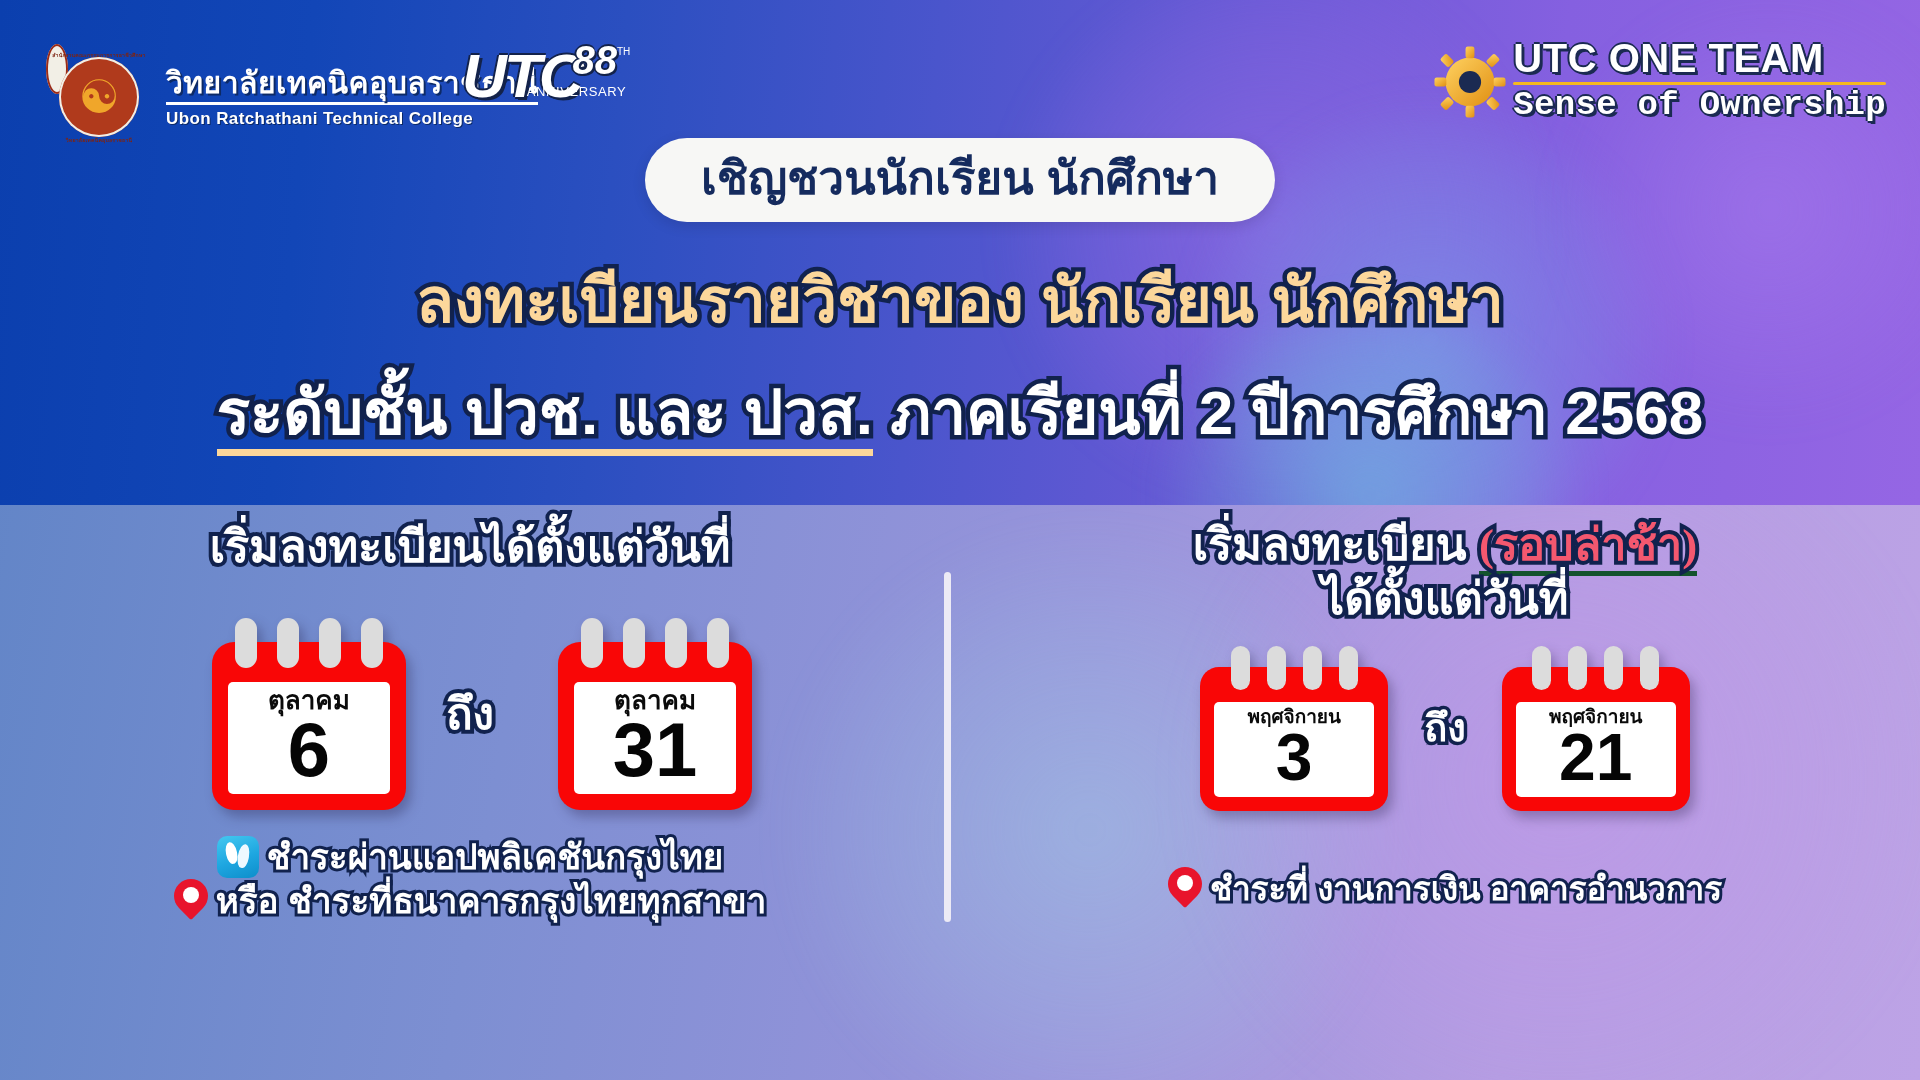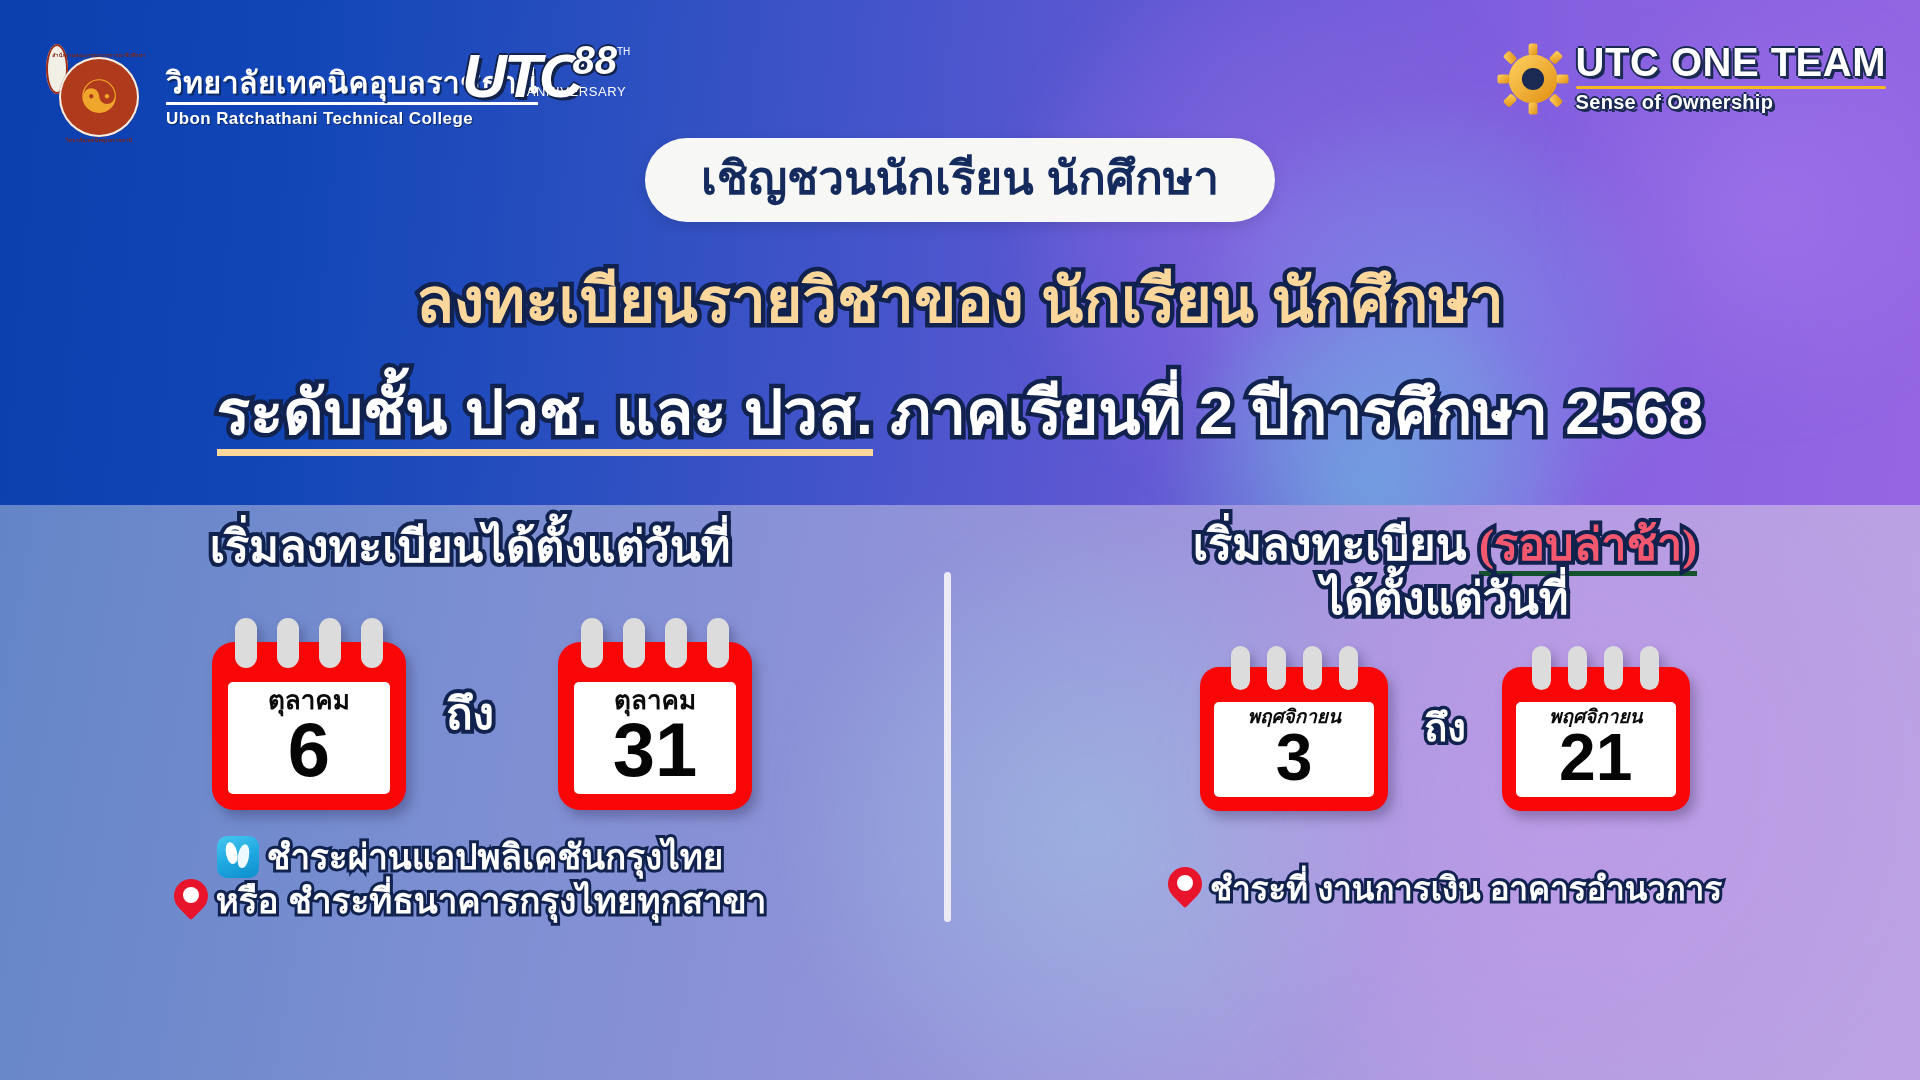--- a/index.html
+++ b/index.html
@@ -117,22 +117,23 @@
   
   .oneteam{ position:absolute; right:34px; top:38px; display:flex; align-items:center; gap:6px; }
   .gear-wrap{ width:74px; height:74px; position:relative; flex:none; margin-top:4px; }
   .oneteam-txt{ display:flex; flex-direction:column; }
   .ot-line1{
     font-size:40px; font-weight:bold; color:#ffffff; letter-spacing:.5px; line-height:1;
     text-shadow:3px 3px 0 #1b2a52, -2px 0 0 #1b2a52, 2px 0 0 #1b2a52, 0 -2px 0 #1b2a52, 0 2px 0 #1b2a52;
   }
   .ot-rule{ width:100%; height:3px; background:#f5b820; margin:4px 0 3px; border-radius:2px; }
   .ot-line2{
-    font-size:20px; font-weight:bold; color:#ffffff; letter-spacing:.3px; line-height:1;
+    font-size:34px; font-weight:bold; color:#ffffff; letter-spacing:.3px; line-height:1;
     text-shadow:3px 3px 0 #1b2a52, -2px 0 0 #1b2a52, 2px 0 0 #1b2a52, 0 -2px 0 #1b2a52, 0 2px 0 #1b2a52;
+    font-family:Liberation Mono, monospace;
   }
 
   
   .invite-pill{
     position:absolute; left:50%; transform:translateX(-50%); top:138px;
     background:#f7f7f5; border-radius:60px; padding:16px 56px 20px;
     box-shadow:0 4px 14px rgba(0,0,0,.12);
   }
   .invite-pill .txt{
     font-size:46px; font-weight:bold; color:#152b5e; line-height:1.05; white-space:nowrap;
@@ -196,21 +197,21 @@
   .cal-sm .cal-body{ margin-top:-23px; border-radius:19px; padding:35px 14px 14px; }
 
   .cal-page{
     background:#ffffff; border-radius:5px; text-align:center;
     padding:4px 4px 8px;
   }
   .cal-month{
     font-size:26px; font-weight:bold; color:#0a0a0a; line-height:1.15;
     white-space:nowrap;
   }
-  .cal-sm .cal-month{ font-size:22px;font-style:italic; }
+  .cal-sm .cal-month{ font-size:22px; }
   .cal-month.small{ font-size:22px; }
   .cal-sm .cal-month.small{ font-size:19px; }
   .cal-day{
     font-size:76px; font-weight:bold; color:#050505; line-height:.95; margin-top:-2px;
   }
   .cal-sm .cal-day{ font-size:66px; }
 
   .thueng{
     font-size:44px; font-weight:bold; color:#ffffff; line-height:1;
     -webkit-text-stroke:8px #11224e; paint-order:stroke fill; flex:none;

